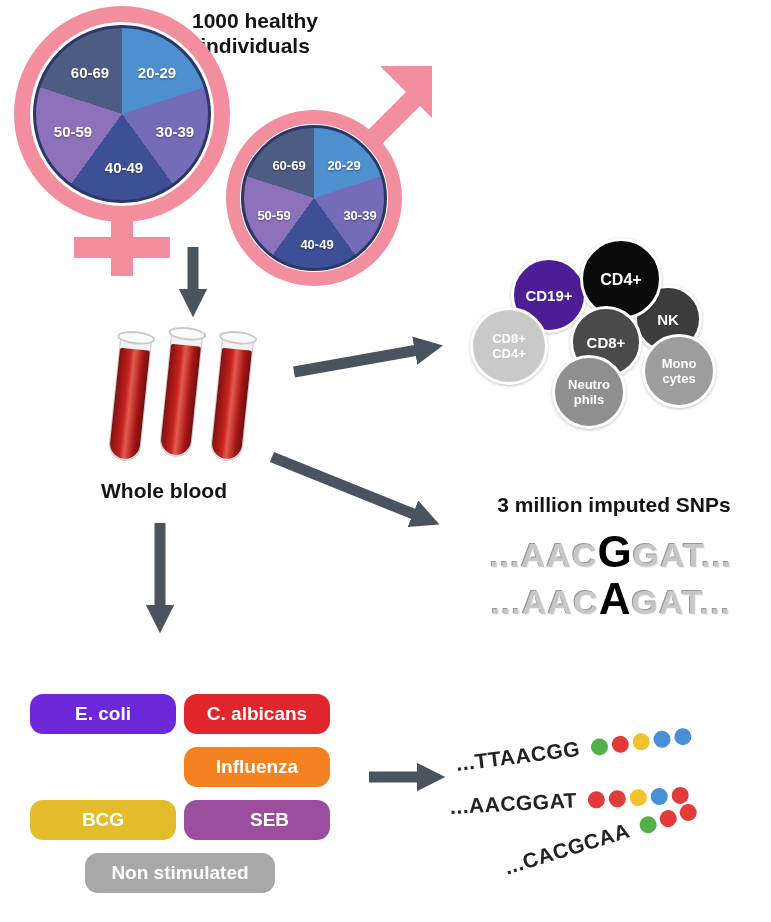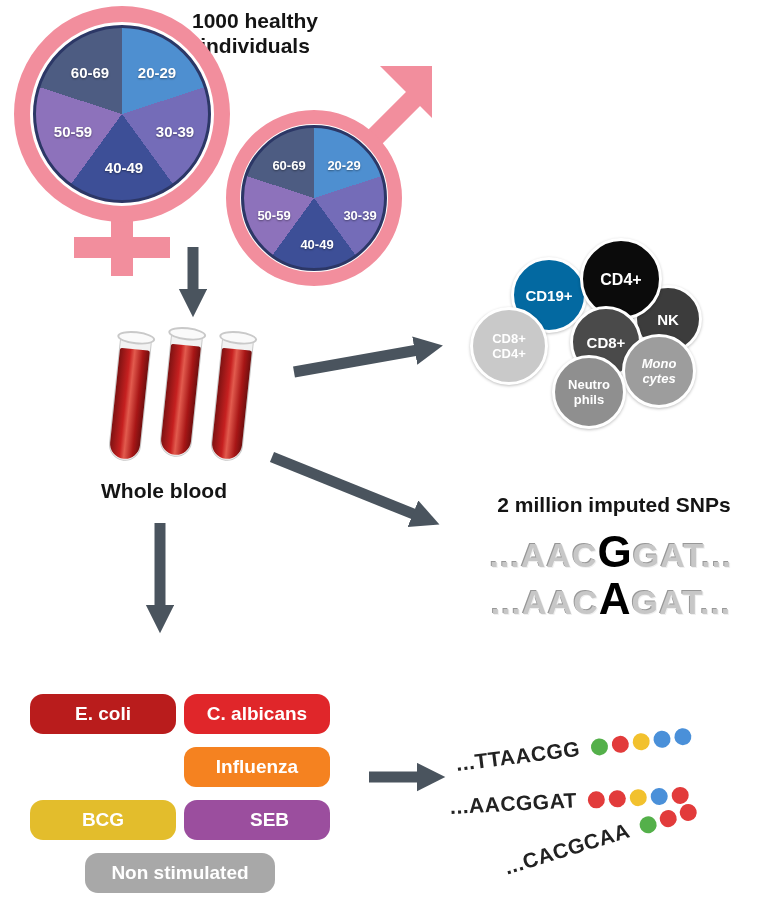--- a/index.html
+++ b/index.html
@@ -55,21 +55,21 @@
 
   
   .cell { position: absolute; border-radius: 50%; border: 3px solid #fff; color: #fff; font-weight: bold;
           display: flex; align-items: center; justify-content: center; text-align: center;
           white-space: pre-line; line-height: 15px; box-shadow: 0 1px 3px rgba(0,0,0,.25); }
   .c0 { left: 511px; top: 257px; width: 76px; height: 76px; font-size: 15px; }
   .c1 { left: 634px; top: 285px; width: 68px; height: 68px; font-size: 15px; }
   .c2 { left: 580px; top: 238px; width: 82px; height: 82px; font-size: 16px; }
   .c3 { left: 470px; top: 307px; width: 78px; height: 78px; font-size: 13px; }
   .c4 { left: 570px; top: 306px; width: 72px; height: 72px; font-size: 15px; }
-  .c5 { left: 622px; top: 334px; width: 74px; height: 74px; font-size: 13px; font-style: italic; }
+  .c5 { left: 642px; top: 334px; width: 74px; height: 74px; font-size: 13px; }
   .c6 { left: 521px; top: 349px; width: 74px; height: 74px; font-size: 13px; }
   .c7 { left: 552px; top: 355px; width: 74px; height: 74px; font-size: 13px; }
 
   
   .snp-wrap { position: absolute; left: 460px; top: 530px; width: 302px; text-align: center; }
   .snp-line { font-weight: bold; font-size: 34px; line-height: 44px; letter-spacing: 1px; white-space: nowrap; }
   .snp-gray { color: #c7c7c7; text-shadow: 1px 1px 0 #f0f0f0, -1px -1px 0 #979797; }
   .snp-em   { color: #000; font-size: 44px; }
 
   
@@ -150,40 +150,40 @@
     <div class="tube-blood"></div>
     <div class="tube-rim"></div>
   </div>
   <div class="tube t2">
     <div class="tube-glass"></div>
     <div class="tube-blood"></div>
     <div class="tube-rim"></div>
   </div>
   <div class="heading h-blood">Whole blood</div>
 
-  <div class="cell c0" style="background: #0369a1;">CD19+</div>
+  <div class="cell c0" style="background: #4c1d95;">CD19+</div>
   <div class="cell c1" style="background: rgb(60, 60, 60);">NK</div>
   <div class="cell c2" style="background: rgb(11, 11, 11);">CD4+</div>
   <div class="cell c3" style="background: rgb(201, 201, 201);">CD8+
 CD4+</div>
   <div class="cell c4" style="background: rgb(74, 74, 74);">CD8+</div>
   <div class="cell c5" style="background: rgb(157, 157, 157);">Mono
 cytes</div>
   <div class="cell c7" style="background: rgb(143, 143, 143);">Neutro
 phils</div>
 
-  <div class="heading h-snp">2 million imputed SNPs</div>
+  <div class="heading h-snp">3 million imputed SNPs</div>
   <div class="snp-wrap">
     <div class="snp-line"><span class="snp-gray">...AAC</span><span class="snp-em">G</span><span class="snp-gray">GAT...</span></div>
     <div class="snp-line"><span class="snp-gray">...AAC</span><span class="snp-em">A</span><span class="snp-gray">GAT...</span></div>
   </div>
 
-  <div class="stim st0" style="background: #b91c1c;">E. coli</div>
+  <div class="stim st0" style="background: #6d28d9;">E. coli</div>
   <div class="stim st1" style="background: rgb(224, 38, 42);">C. albicans</div>
-  <div class="stim st3" style="background: rgb(245, 130, 32); border-radius: 12px;">Influenza</div>
+  <div class="stim st3" style="background: rgb(245, 130, 32);">Influenza</div>
   <div class="stim st4" style="background: rgb(227, 189, 44);">BCG</div>
   <div class="stim st5" style="background: rgb(155, 78, 158);">SEB</div>
   <div class="stim st6" style="background: rgb(168, 168, 168);">Non stimulated</div>
 
 
   <div class="gene-seq gs0">
     <span class="gene-text">...TTAACGG</span>
     <span class="dot" style="background: rgb(84, 176, 74);"></span>
     <span class="dot" style="background: rgb(226, 59, 59);"></span>
     <span class="dot" style="background: rgb(242, 193, 46);"></span>

